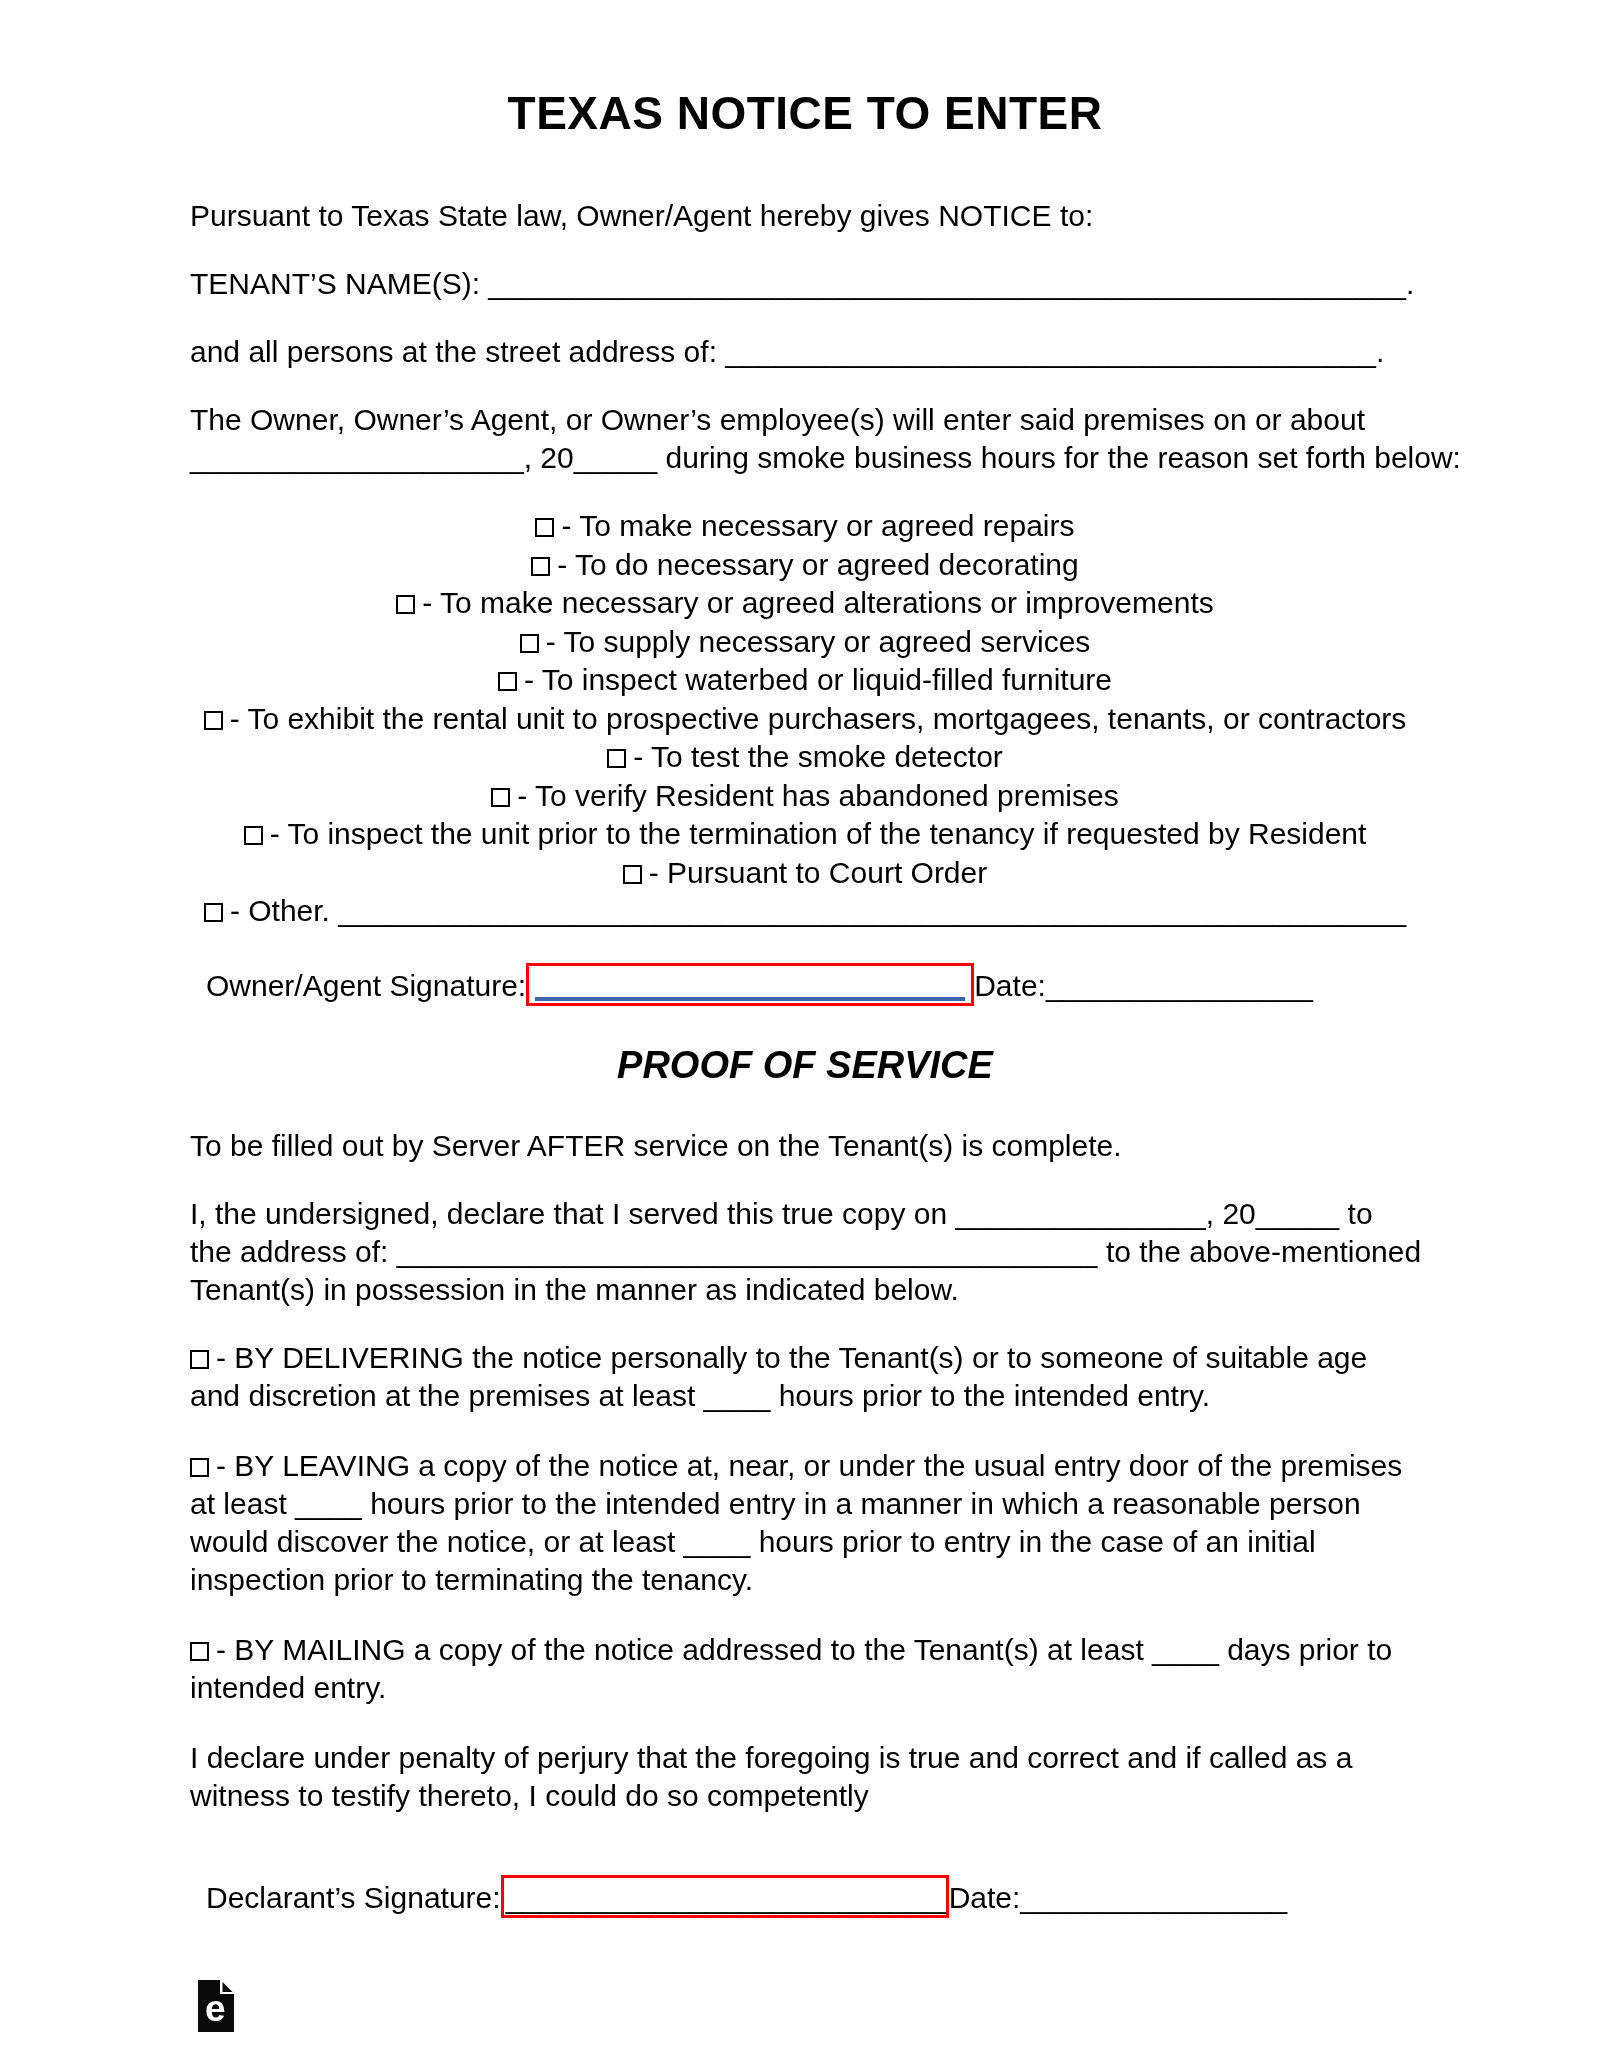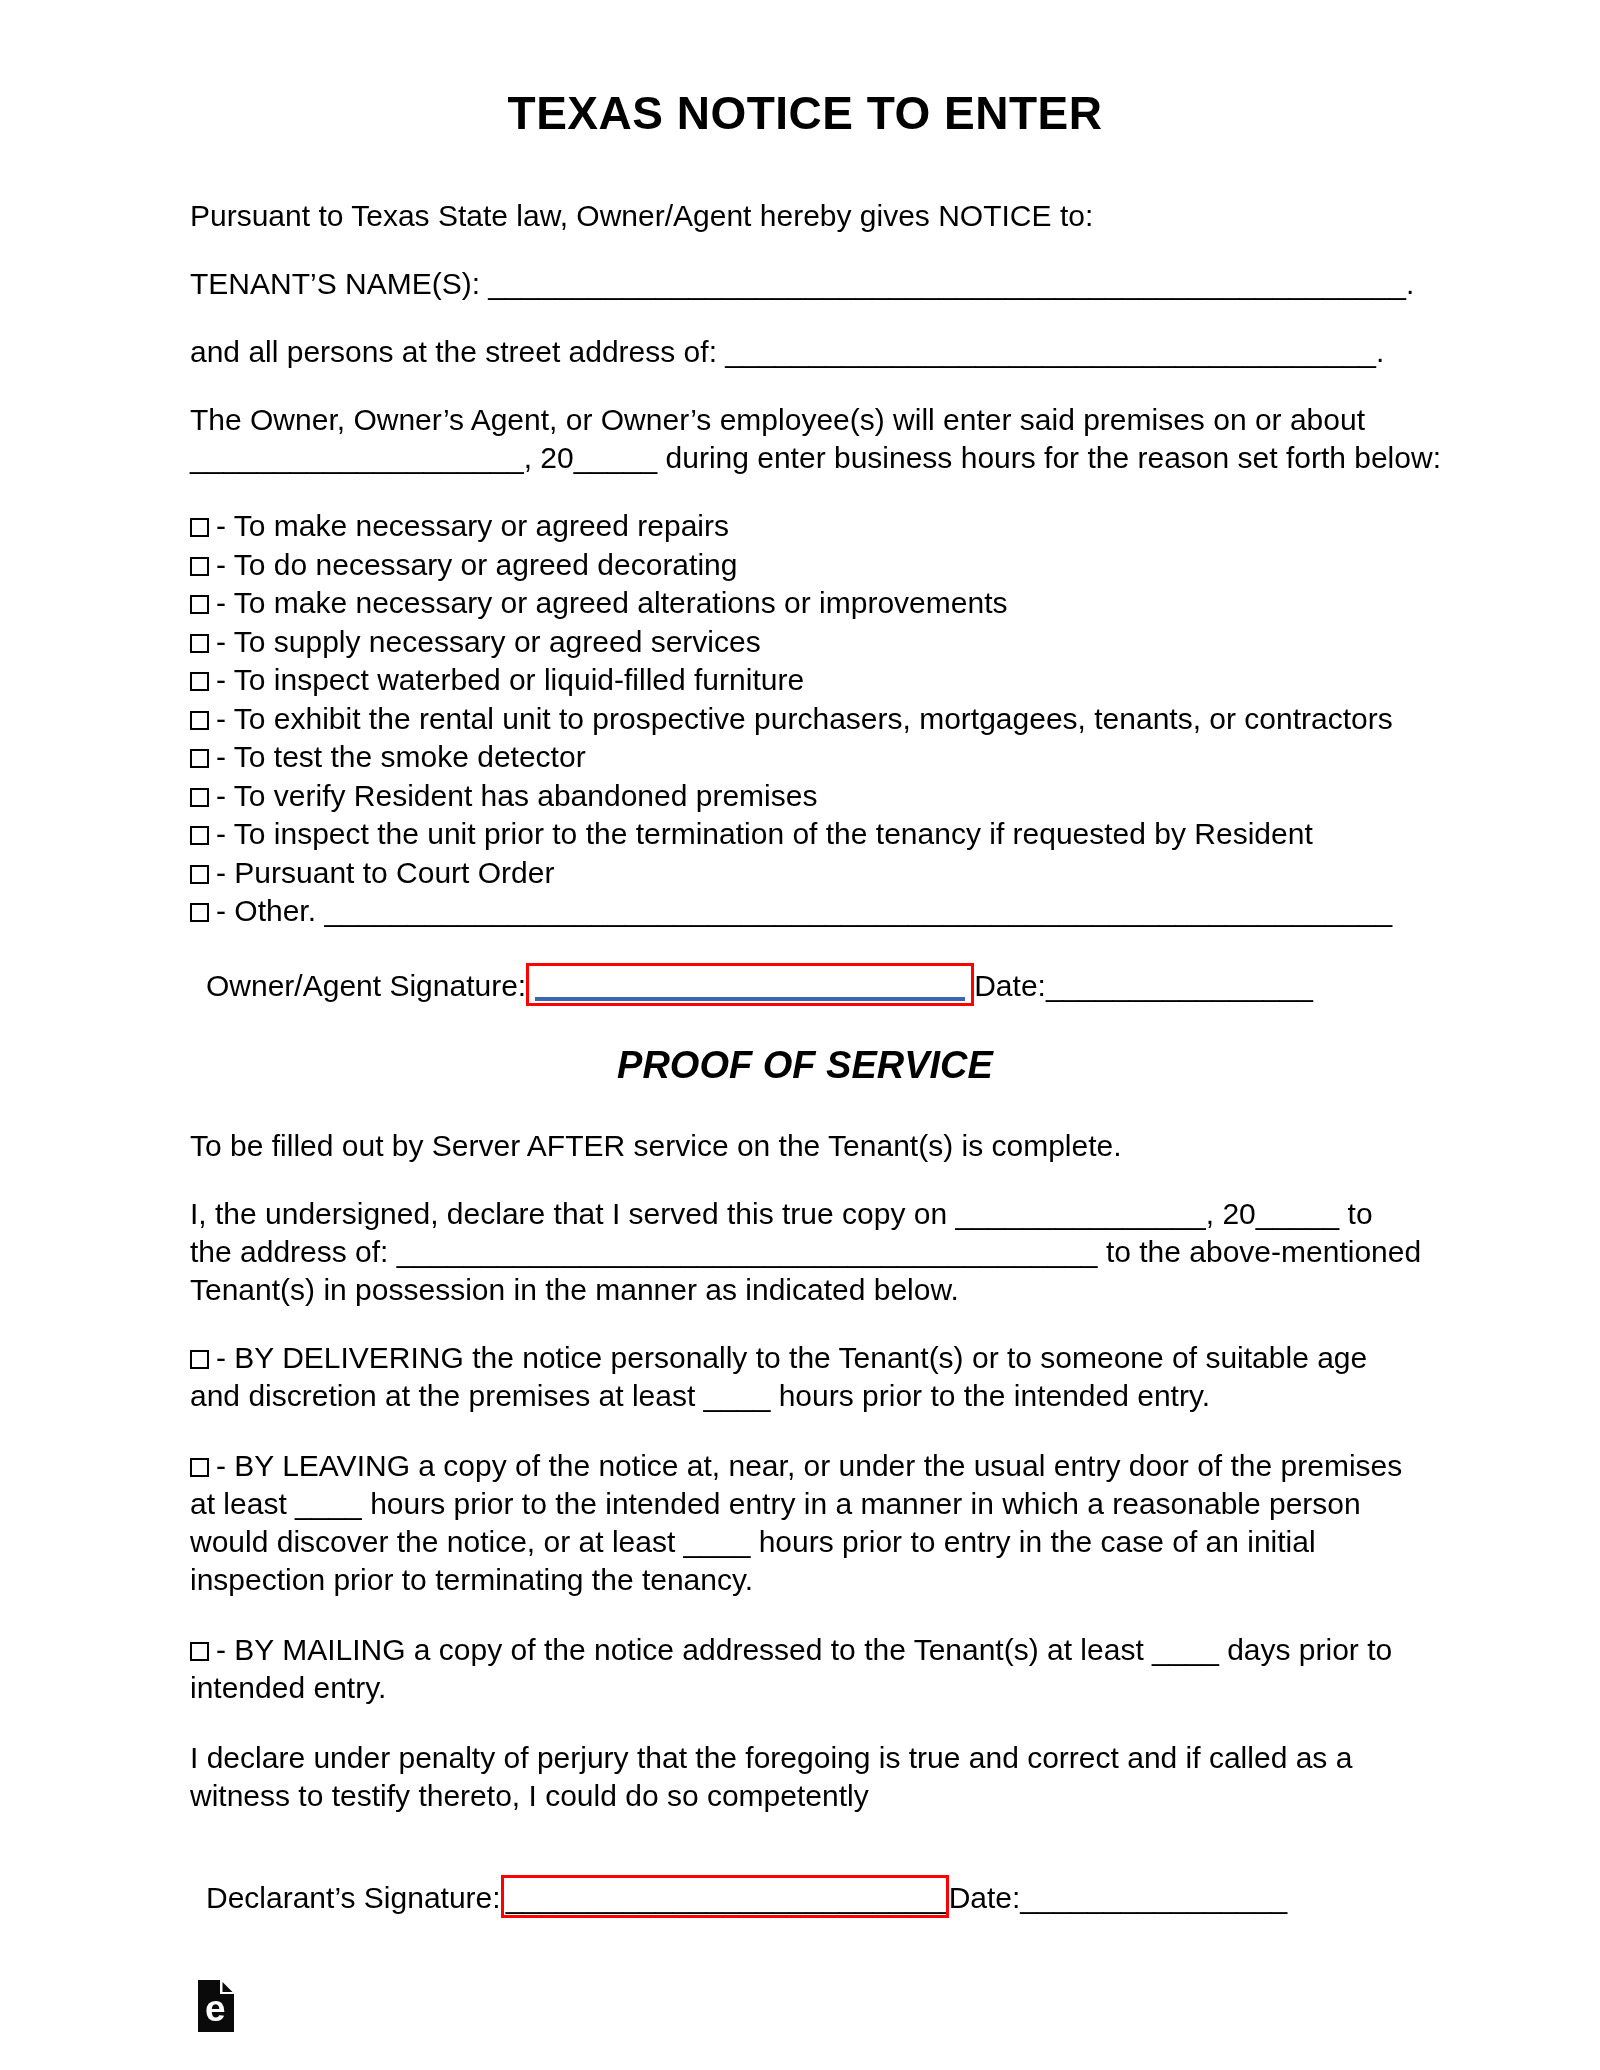--- a/index.html
+++ b/index.html
@@ -32,20 +32,21 @@
   .para {
     line-height: 38px;
     margin: 0 0 30px 0;
   }
   .nowrap { white-space: nowrap; }
   b { font-weight: normal; }
 
   .check-row {
     line-height: 38.5px;
     white-space: nowrap;
+    text-align: center;
   }
   .checkbox {
     display: inline-block;
     width: 19px;
     height: 19px;
     border: 2px solid #000000;
     box-sizing: border-box;
     margin-right: 7px;
     vertical-align: -1px;
     background: #ffffff;
@@ -115,21 +116,21 @@
 
   <h1 class="doc-title">TEXAS NOTICE TO ENTER</h1>
 
   <p class="para"><span>Pursuant to Texas State law, Owner/Agent hereby gives </span><b>NOTICE</b><span> to:</span></p>
 
   <p class="para nowrap"><span>TENANT’S NAME(S): </span><span class="blank">_______________________________________________________</span><span>.</span></p>
 
   <p class="para nowrap"><span>and all persons at the street address of: </span><span class="blank">_______________________________________</span><span>.</span></p>
 
   <p class="para"><span class="nowrap">The Owner, Owner’s Agent, or Owner’s employee(s) will enter said premises on or about</span><br>
-    <span class="nowrap"><span class="blank">____________________</span><span>, 20</span><span class="blank">_____</span><span> during enter business hours for the reason set forth below:</span></span></p>
+    <span class="nowrap"><span class="blank">____________________</span><span>, 20</span><span class="blank">_____</span><span> during smoke business hours for the reason set forth below:</span></span></p>
 
   <div class="checklist">
     <div class="check-row"><span class="checkbox"></span><span>- To make necessary or agreed repairs</span></div>
     <div class="check-row"><span class="checkbox"></span><span>- To do necessary or agreed decorating</span></div>
     <div class="check-row"><span class="checkbox"></span><span>- To make necessary or agreed alterations or improvements</span></div>
     <div class="check-row"><span class="checkbox"></span><span>- To supply necessary or agreed services</span></div>
     <div class="check-row"><span class="checkbox"></span><span>- To inspect waterbed or liquid-filled furniture</span></div>
     <div class="check-row"><span class="checkbox"></span><span>- To exhibit the rental unit to prospective purchasers, mortgagees, tenants, or contractors</span></div>
     <div class="check-row"><span class="checkbox"></span><span>- To test the smoke detector</span></div>
     <div class="check-row"><span class="checkbox"></span><span>- To verify Resident has abandoned premises</span></div>

